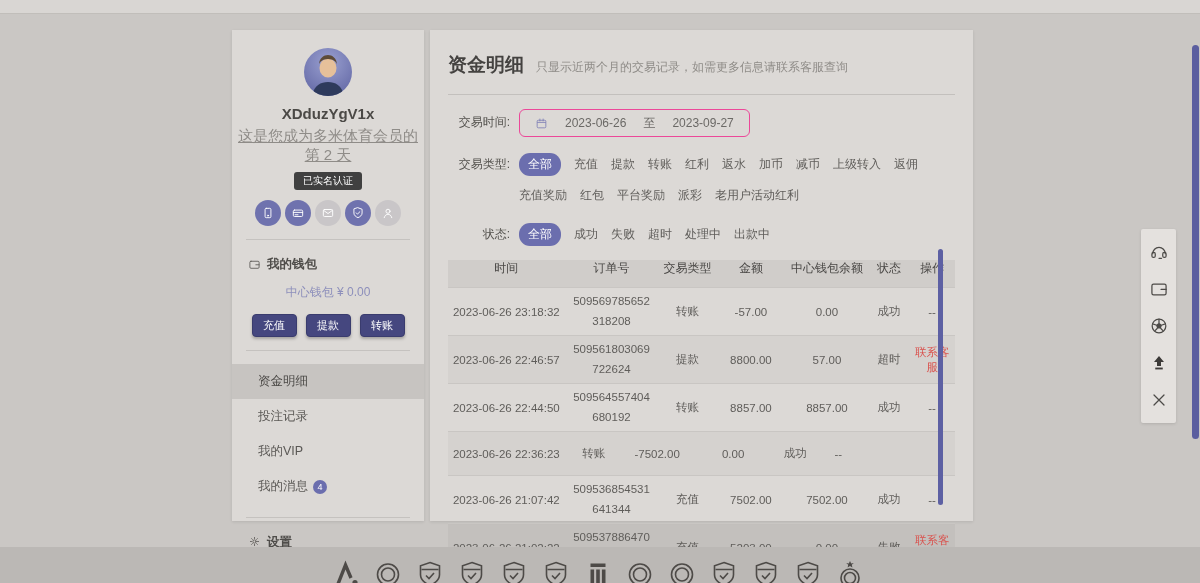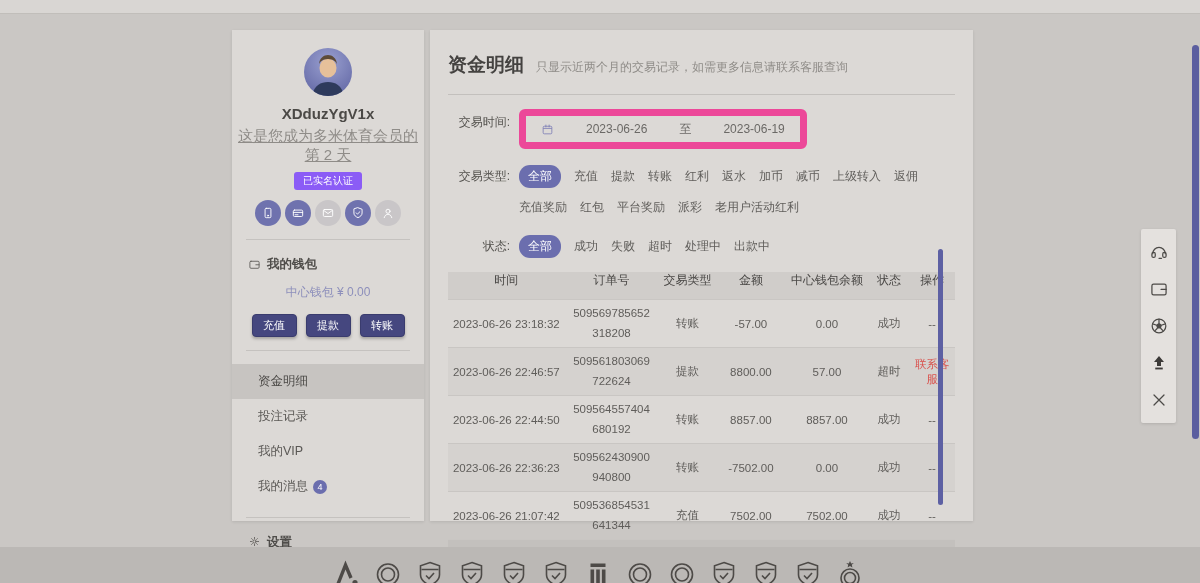--- a/index.html
+++ b/index.html
@@ -10,21 +10,21 @@
   .card { position:absolute; top:30px; background:#dcd9d6; box-shadow:0 1px 3px rgba(0,0,0,.10); }
   .sidebar-card { left:232px; width:192px; height:491px; }
   .main-card  { left:430px; width:543px; height:491px; }
 
   
   .profile { text-align:center; padding-top:18px; }
   .avatar { width:48px; height:48px; border-radius:50%; margin:0 auto; overflow:hidden;
             background:radial-gradient(circle at 50% 30%,#9aa0d0,#5c61a0); }
   .username { margin-top:9px; font-size:15px; font-weight:bold; color:#4b4946; }
   .member-note { margin-top:5px; font-size:15px; color:#8f8c88;text-decoration:underline; }
-  .verify-badge { display:inline-block; margin-top:7px; background:#8b5cf6; color:#fff; font-size:10px;
+  .verify-badge { display:inline-block; margin-top:7px; background:#404040; color:#fff; font-size:10px;
                   padding:2px 9px; border-radius:3px; }
   .verify-icons { display:flex; justify-content:center; gap:4px; margin-top:10px; }
   .vicon { width:26px; height:26px; border-radius:50%; display:flex; align-items:center; justify-content:center;
            background:#c9c6c8; }
   .vicon.active { background:#6f72ae; }
   .vicon svg { width:14px; height:14px; stroke:#fff; fill:none; stroke-width:1.6; stroke-linecap:round; stroke-linejoin:round; }
 
   .divider { height:1px; background:#c5c2bf; margin:13px 14px; }
   .section-header { display:flex; align-items:center; gap:6px; padding:3px 16px; font-size:12.5px; font-weight:bold; color:#4f4d4a; }
   .section-header svg { width:13px; height:13px; stroke:#55534f; fill:none; stroke-width:1.5; stroke-linecap:round; }
@@ -37,21 +37,21 @@
   .msg-badge { display:inline-flex; align-items:center; justify-content:center; width:14px; height:14px;
                background:#6b6eae; color:#fff; border-radius:50%; font-size:9px; margin-left:5px; }
 
   
   .main-inner { padding:10px 18px 0; }
   .title-row { display:flex; align-items:baseline; gap:12px; padding:12px 0 16px; border-bottom:1px solid #c3c0bd; }
   .page-title { font-size:19px; font-weight:bold; color:#444240; }
   .page-subtitle { font-size:12px; color:#8f8c88; }
   .filter-row { display:flex; margin-top:14px; align-items:flex-start; }
   .filter-label { width:62px; flex:none; text-align:right; font-size:12px; color:#55534f; padding-top:5px; margin-right:9px; }
-  .date-field { display:inline-flex; align-items:center; gap:32px; border:7px solid #ec4899; border-radius:6px;
+  .date-field { display:inline-flex; align-items:center; gap:17px; border:1px solid #ec4899; border-radius:6px;
                 height:26px; padding:0 15px; font-size:12px; color:#6b6966; }
   .date-field svg { width:13px; height:13px; stroke:#7b7db5; fill:none; stroke-width:1.5; }
   .pills { display:flex; flex-wrap:wrap; align-items:center; column-gap:13px; row-gap:8px; max-width:452px;
            font-size:12px; color:#5f5d5a; padding-top:2px; }
   .pill { padding:3px 0; }
   .pill.selected { background:#6b6eae; color:#fff; padding:3px 9px; border-radius:11px; }
 
   .table { margin-top:14px; width:507px; }
   .thead { display:flex; background:#d0cdca; height:27px; align-items:flex-start; font-size:12px; font-weight:normal; color:#4a4846; }
   .tr { display:flex; align-items:center; min-height:43px; border-top:1px solid #c9c6c3; font-size:11.5px; color:#5f5d5a; }
@@ -171,21 +171,21 @@
 
       <div class="filter-row">
         <span class="filter-label">交易时间:</span>
         <span class="date-field">
           <svg viewBox="0 0 24 24">
               <rect x="4" y="6" width="16" height="14" rx="2"></rect>
               <path d="M4 10h16M9 3v5M15 3v5"></path>
             </svg>
           <span>2023-06-26</span>
           <span>至</span>
-          <span>2023-06-19</span>
+          <span>2023-09-27</span>
         </span>
       </div>
 
       <div class="filter-row">
         <span class="filter-label">交易类型:</span>
         <div class="pills" id="type-pills">
             <span class="pill selected">全部</span>
             <span class="pill">充值</span>
             <span class="pill">提款</span>
             <span class="pill">转账</span>
@@ -248,21 +248,20 @@
               <div class="td c1">2023-06-26 22:44:50</div>
               <div class="td c2 order-cell">509564557404680192</div>
               <div class="td c3">转账</div>
               <div class="td c4">8857.00</div>
               <div class="td c5">8857.00</div>
               <div class="td c6">成功</div>
               <div class="td c7">--</div>
             </div>
             <div class="tr">
               <div class="td c1">2023-06-26 22:36:23</div>
-              <div class="td c2 order-cell">509562430900940800</div>
               <div class="td c3">转账</div>
               <div class="td c4">-7502.00</div>
               <div class="td c5">0.00</div>
               <div class="td c6">成功</div>
               <div class="td c7">--</div>
             </div>
             <div class="tr">
               <div class="td c1">2023-06-26 21:07:42</div>
               <div class="td c2 order-cell">509536854531641344</div>
               <div class="td c3">充值</div>

